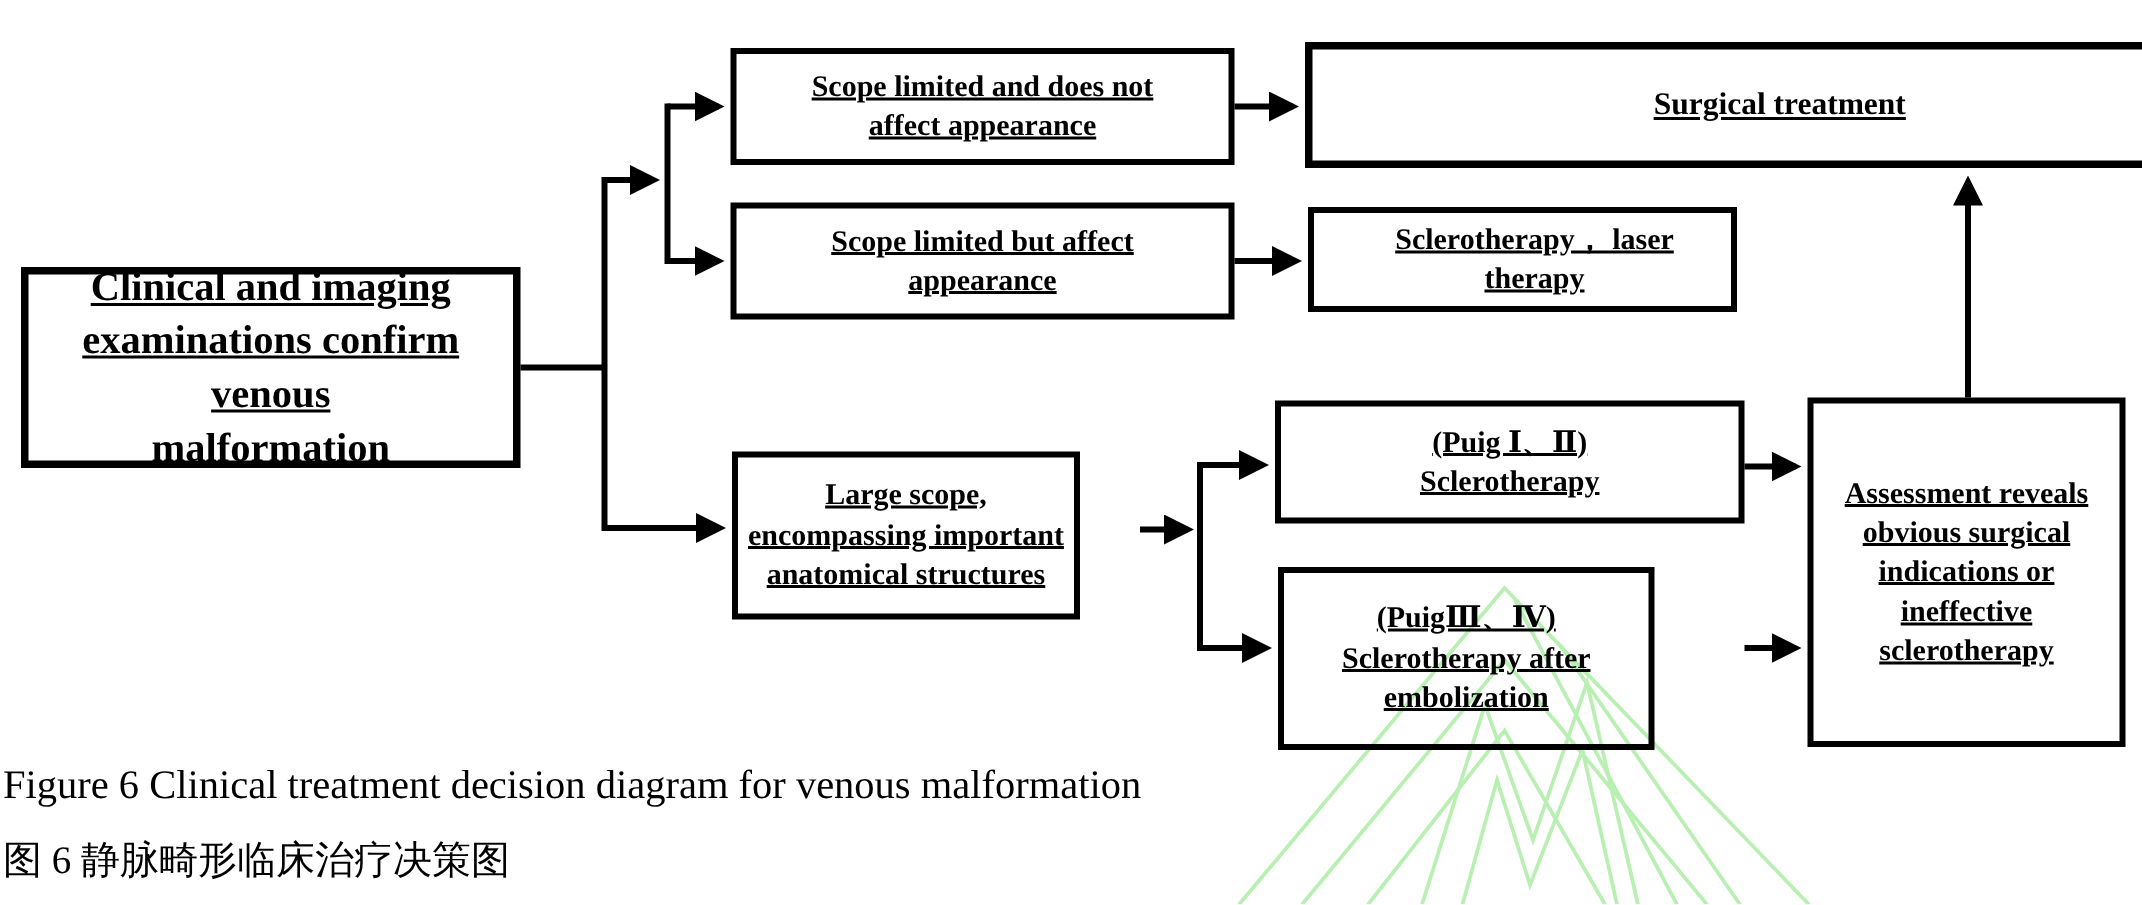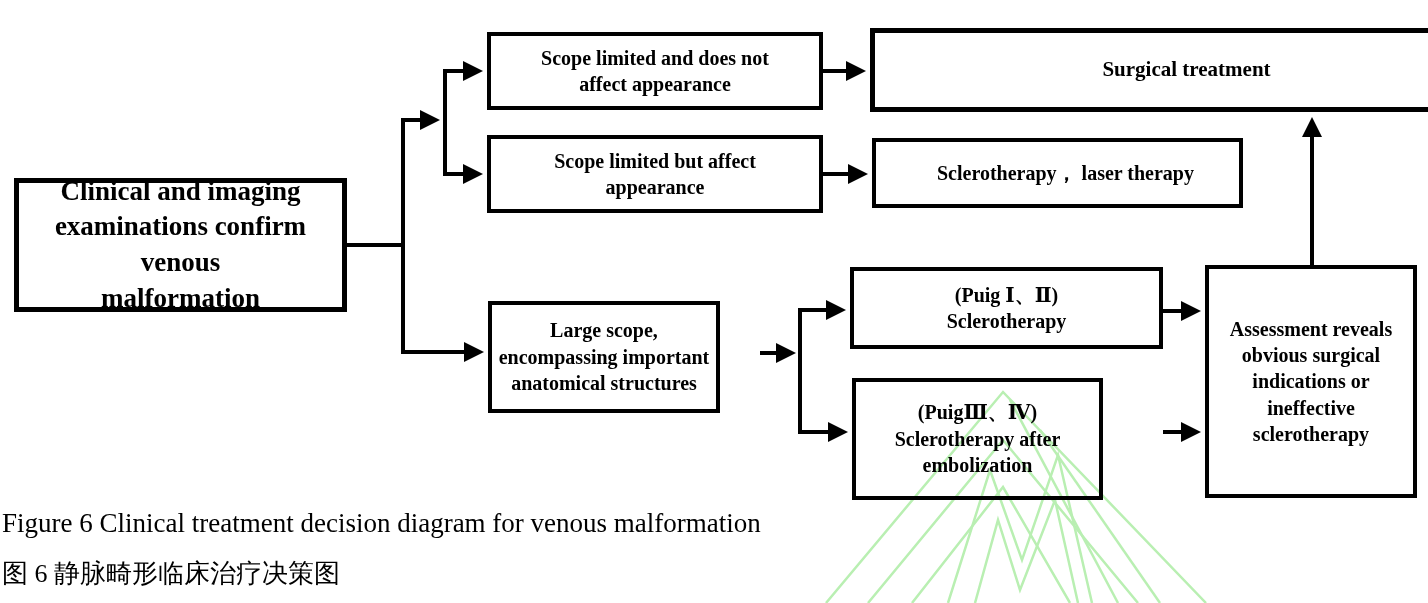--- a/index.html
+++ b/index.html
@@ -36,20 +36,21 @@
     text-align: center;
     box-sizing: border-box;
   }
   .node-label {
     font-weight: bold;
     font-size: 20px;
     line-height: 1.32;
     color: #000000;
     white-space: pre-line;
     padding: 0 6px;
+    text-decoration: underline;
   }
   .border-thick { border-width: 5px; }
   .caption {
     position: absolute;
     left: 2px;
     z-index: 2;
     color: #000000;
     font-weight: normal;
   }
   #caption-en { top: 508px; font-size: 27px; }
@@ -118,21 +119,21 @@
 
   <div class="node border-thick" style="left:870px; top:28px; width:633px; height:84px;">
     <div class="node-label" style="font-size:21px;">Surgical treatment</div>
   </div>
 
   <div class="node" style="left:487px; top:135px; width:336px; height:78px;">
     <div class="node-label">Scope limited but affect
 appearance</div>
   </div>
 
-  <div class="node" style="left:872px; top:138px; width:371px; height:70px;padding-left:16px;">
+  <div class="node" style="left:872px; top:138px; width:286px; height:70px;padding-left:16px;">
     <div class="node-label">Sclerotherapy， laser therapy</div>
   </div>
 
   <div class="node" style="left:488px; top:301px; width:232px; height:112px;">
     <div class="node-label">Large scope,
 encompassing important
 anatomical structures</div>
   </div>
 
   <div class="node" style="left:850px; top:267px; width:313px; height:82px;">

